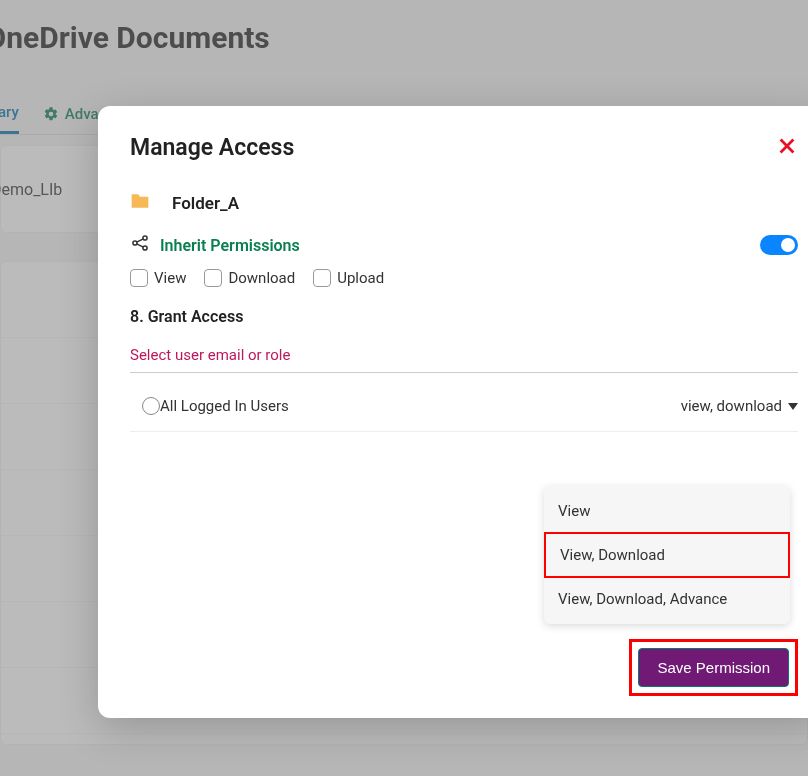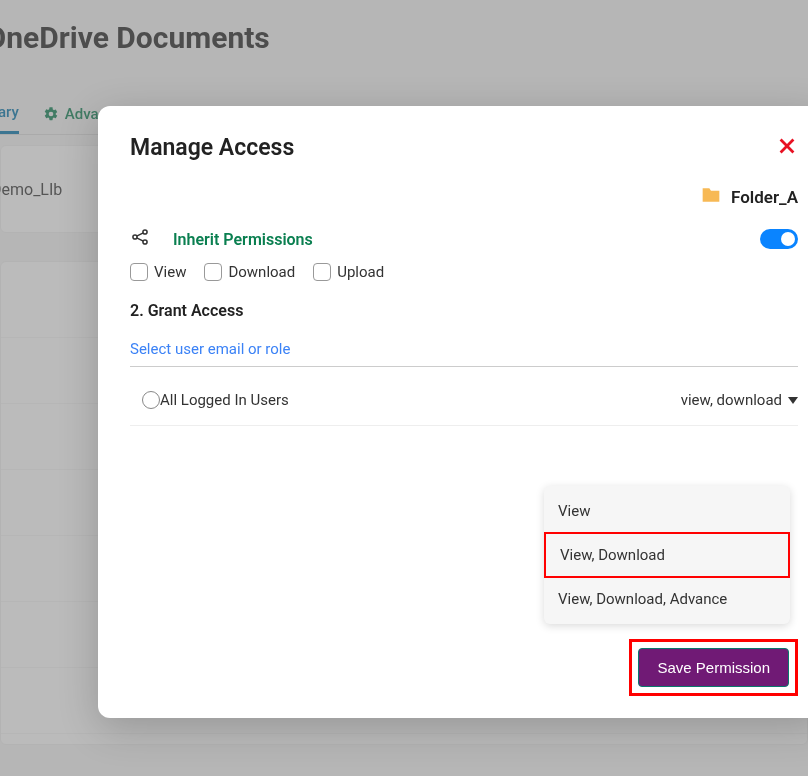--- a/index.html
+++ b/index.html
@@ -99,30 +99,29 @@
     .modal-title {
       font-size: 23px;
       font-weight: 600;
       color: #222;
     }
     .close-btn { cursor: pointer; }
     .close-btn svg { width: 22px; height: 22px; stroke: #e81123; stroke-width: 3; }
     .folder-row {
       display: flex;
       align-items: center;
-      gap: 10px;
-      margin-top: 24px;
-      justify-content: flex-end;
+      gap: 22px;
+      margin-top: 30px;
     }
     .folder-icon svg { width: 20px; height: 20px; fill: #f7b955; }
     .folder-name { font-weight: 600; font-size: 17px; color: #222; }
     .inherit-row {
       display: flex;
       align-items: center;
-      gap: 23px;
+      gap: 10px;
       margin-top: 18px;
     }
     .inherit-label { color: #0a7f50; font-weight: 600; font-size: 16px; }
     .share-icon svg { width: 20px; height: 20px; stroke: #333; fill: none; stroke-width: 1.8; }
     .toggle {
       margin-left: auto;
       width: 38px; height: 20px;
       background: #0a84ff;
       border-radius: 999px;
       position: relative;
@@ -150,21 +149,21 @@
     .check-opt { display: flex; align-items: center; gap: 6px; font-size: 15px; color: #333; }
     .checkbox {
       width: 18px; height: 18px;
       border: 1.5px solid #999;
       border-radius: 4px;
     }
     .select-input {
       margin-top: 12px;
       border-bottom: 1px solid #ccc;
       padding: 8px 0;
-      color: #3b82f6;
+      color: #be185d;
       font-size: 15px;
     }
     .user-row {
       display: flex;
       align-items: center;
       padding: 16px 0;
       border-bottom: 1px solid #eee;
       margin-top: 8px;
     }
     .radio {
@@ -366,21 +365,21 @@
     <label class="check-opt">
       <span class="checkbox"></span>
       <span>Download</span>
     </label>
     <label class="check-opt">
       <span class="checkbox"></span>
       <span>Upload</span>
     </label>
   </div>
 
-  <div class="section-title">2. Grant Access</div>
+  <div class="section-title">8. Grant Access</div>
 
   <div class="select-input">Select user email or role</div>
 
   <div class="user-row">
     <span class="radio"></span>
     <span class="user-label">All Logged In Users</span>
     <div class="perm-select">
       <span>view, download</span>
       <span class="caret-down"></span>
     </div>

